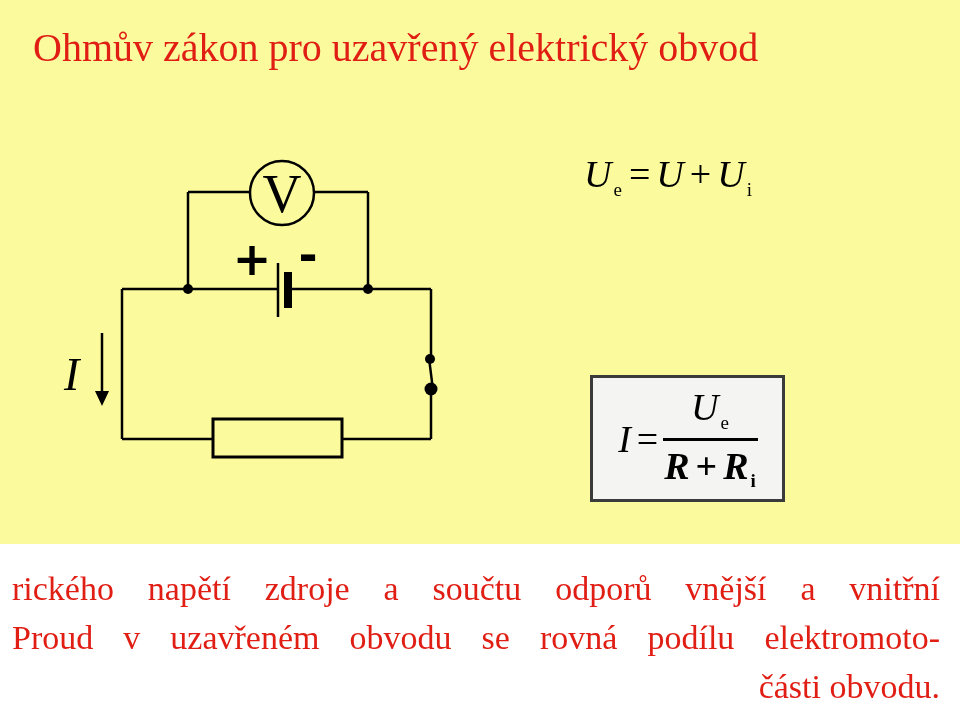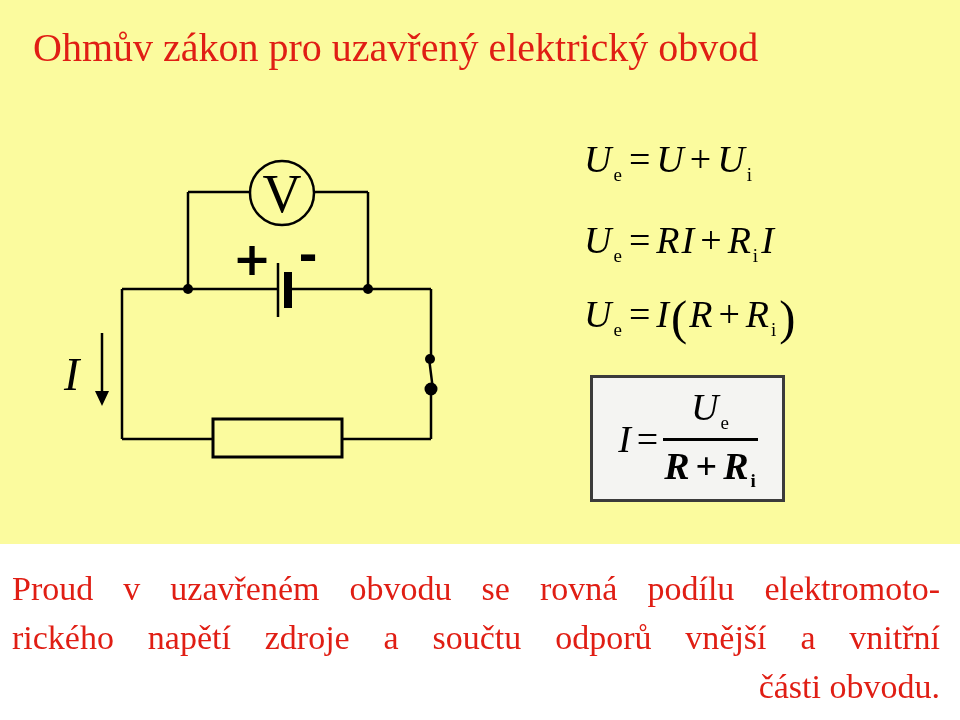--- a/index.html
+++ b/index.html
@@ -162,33 +162,31 @@
     <line x1="431" y1="388" x2="431" y2="439"></line>
     <line x1="429" y1="358" x2="433" y2="390" stroke-width="6"></line>
     <circle cx="430" cy="359" r="5" fill="#000"></circle>
     <circle cx="431" cy="389" r="6.5" fill="#000"></circle>
 
     <line x1="102" y1="333" x2="102" y2="393"></line>
     <polygon points="95,391 109,391 102,406" fill="#000"></polygon>
     <text x="64" y="390" font-family="Liberation Serif, serif" font-style="italic" font-size="46" fill="#000">I</text>
   </svg>
 
-  <div class="eq" style="top:138px"><span class="mvar">U</span><span class="msub">e</span><span class="mop">=</span><span class="mvar">U</span><span class="mop">+</span><span class="mvar">U</span><span class="msub">i</span></div>
-  <div class="eq" style="top:219px"><span class="mvar">U</span><span class="msub">e</span><span class="mop">=</span><span class="mvar">R</span><span class="mvar">I</span><span class="mop">+</span><span class="mvar">R</span><span class="msub">i</span><span class="mvar">I</span></div>
-  <div class="eq" style="top:291px"><span class="mvar">U</span><span class="msub">e</span><span class="mop">=</span><span class="mvar">I</span><span class="mparen">(</span><span class="mvar">R</span><span class="mop">+</span><span class="mvar">R</span><span class="msub">i</span><span class="mparen">)</span></div>
+  <div class="eq" style="top:153px"><span class="mvar">U</span><span class="msub">e</span><span class="mop">=</span><span class="mvar">U</span><span class="mop">+</span><span class="mvar">U</span><span class="msub">i</span></div>
 
   <div class="eqbox">
     <span class="eqrow">
       <span><span class="mvar">I</span><span class="mop">=</span></span>
       <span class="frac">
         <span class="num"><span class="mvar">U</span><span class="msub">e</span></span>
         <span class="den"><span class="mvar">R</span><span class="mop">+</span><span class="mvar">R</span><span class="msub">i</span></span>
       </span>
     </span>
   </div>
 
   <div class="paragraph">
+    <div class="pline just">rického napětí zdroje a součtu odporů vnější a vnitřní</div>
     <div class="pline just">Proud v uzavřeném obvodu se rovná podílu elektromoto-</div>
-    <div class="pline just">rického napětí zdroje a součtu odporů vnější a vnitřní</div>
     <div class="pline">části obvodu.</div>
   </div>
 
 </div>
 
 </body></html>

